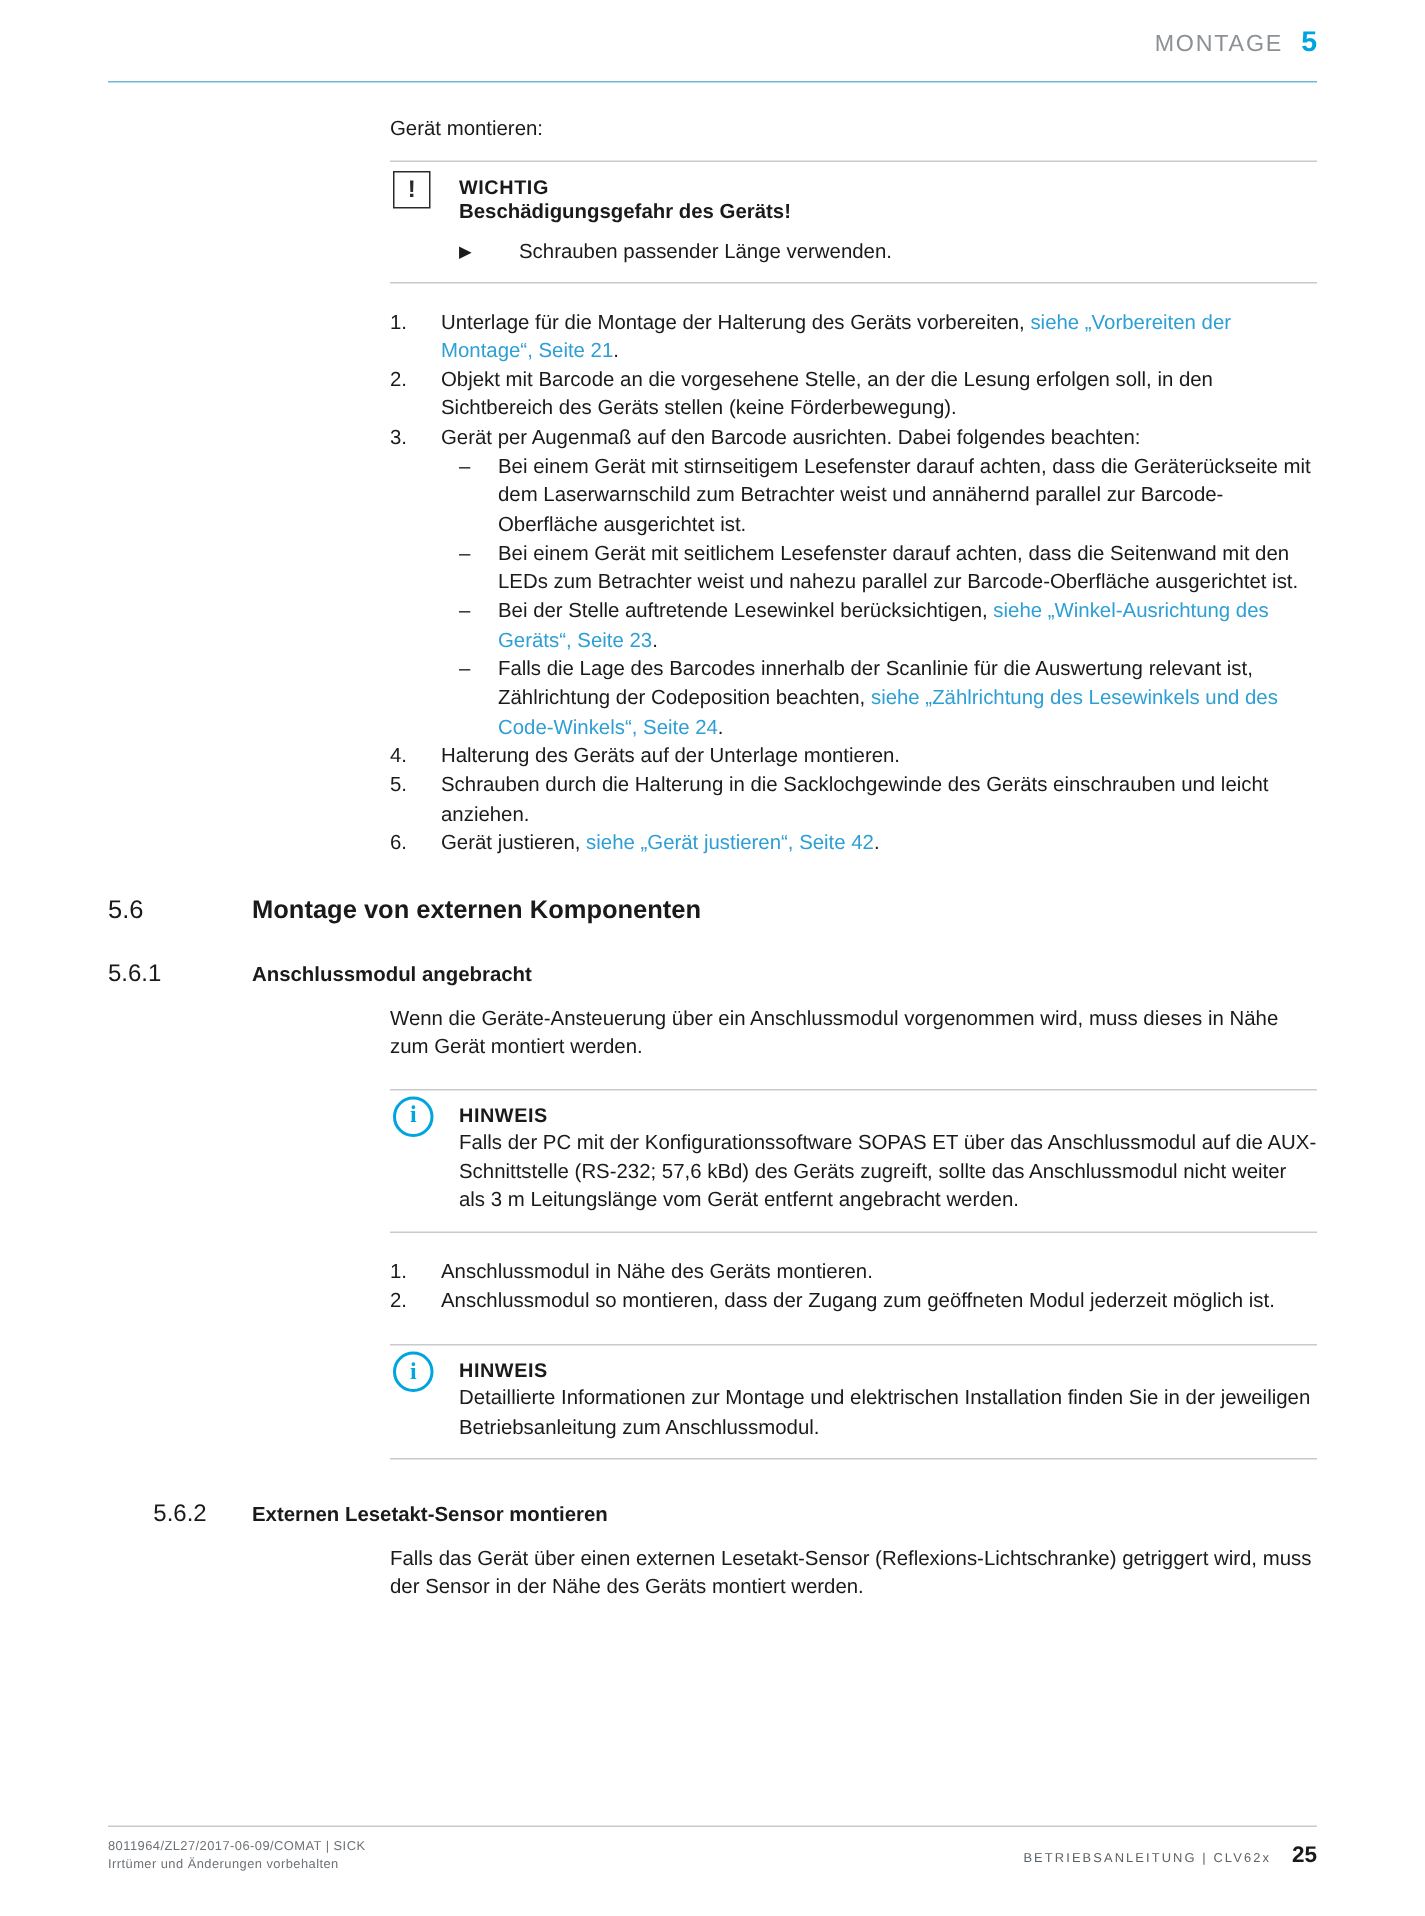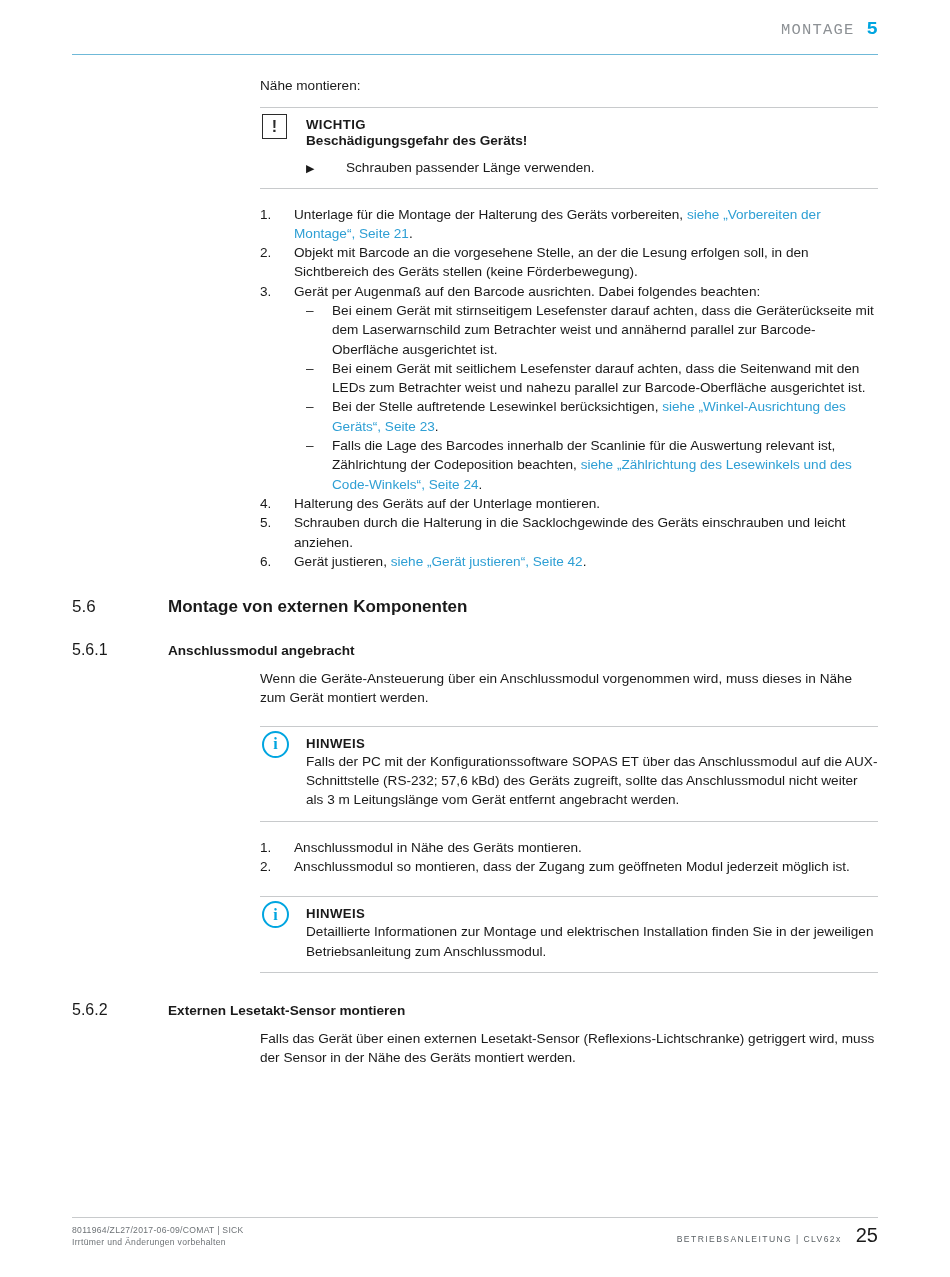--- a/index.html
+++ b/index.html
@@ -21,21 +21,20 @@
     box-sizing: border-box;
   }
 
   
   .header {
     position: absolute;
     top: 18px;
     left: 72px;
     right: 72px;
     height: 40px;
-    font-family: Liberation Mono, monospace;
   }
   .header-inner {
     display: flex;
     align-items: baseline;
     justify-content: flex-end;
     gap: 12px;
   }
   .header-title {
     font-size: 15.5px;
     letter-spacing: 1.2px;
@@ -231,62 +230,62 @@
     right: 72px;
     bottom: 26px;
     height: 34px;
   }
   .footer-rule {
     border-top: 1px solid #c8cacc;
     margin-bottom: 6px;
   }
   .footer-row {
     display: flex;
-    align-items: flex-start;
+    align-items: center;
     justify-content: space-between;
   }
   .footer-left {
     font-size: 8.6px;
     color: #6d7276;
     letter-spacing: 0.3px;
     line-height: 1.45;
   }
   .footer-right {
     display: flex;
     align-items: baseline;
     gap: 14px;
   }
   .footer-doc {
     font-size: 8.6px;
     letter-spacing: 1.4px;
     color: #5c6266;
     margin-left: 25px;
   }
   .footer-page {
-    font-size: 20px;
-    font-weight: normal;
+    font-size: 15px;
+    font-weight: bold;
     color: #1a1a1a;
   }
 </style>
 </head>
 <body>
 
 <div class="page">
 
   <div class="header">
     <div class="header-inner">
       <span class="header-title">MONTAGE</span>
       <span class="header-chapter">5</span>
     </div>
     <div class="header-rule"></div>
   </div>
 
   <div class="content">
 
-    <div class="lead-line">Nähe montieren:</div>
+    <div class="lead-line">Gerät montieren:</div>
 
     <div class="notice">
       <div class="icon-warn">
         <span>!</span>
       </div>
       <div class="notice-body">
         <div class="notice-title">WICHTIG</div>
         <div class="notice-sub">Beschädigungsgefahr des Geräts!</div>
         <div class="action-row">
           <div class="action-arrow">▶</div>
@@ -377,21 +376,21 @@
     <div class="notice" style="margin-top:20px;">
       <div class="icon-info">
         <span>i</span>
       </div>
       <div class="notice-body">
         <div class="notice-title">HINWEIS</div>
         <div class="notice-text">Detaillierte Informationen zur Montage und elektrischen Installation finden Sie in der jeweiligen Betriebsanleitung zum Anschlussmodul.</div>
       </div>
     </div>
 
-    <div class="subsec" style="margin-top:28px;">
+    <div class="subsec" style="margin-top:28px;text-align:center;">
       <div class="snum">5.6.2</div>
       <div class="stitle">Externen Lesetakt-Sensor montieren</div>
     </div>
     <div class="para">Falls das Gerät über einen externen Lesetakt-Sensor (Reflexions-Lichtschranke) getriggert wird, muss der Sensor in der Nähe des Geräts montiert werden.</div>
 
   </div>
 
   <div class="footer">
     <div class="footer-rule"></div>
     <div class="footer-row">

